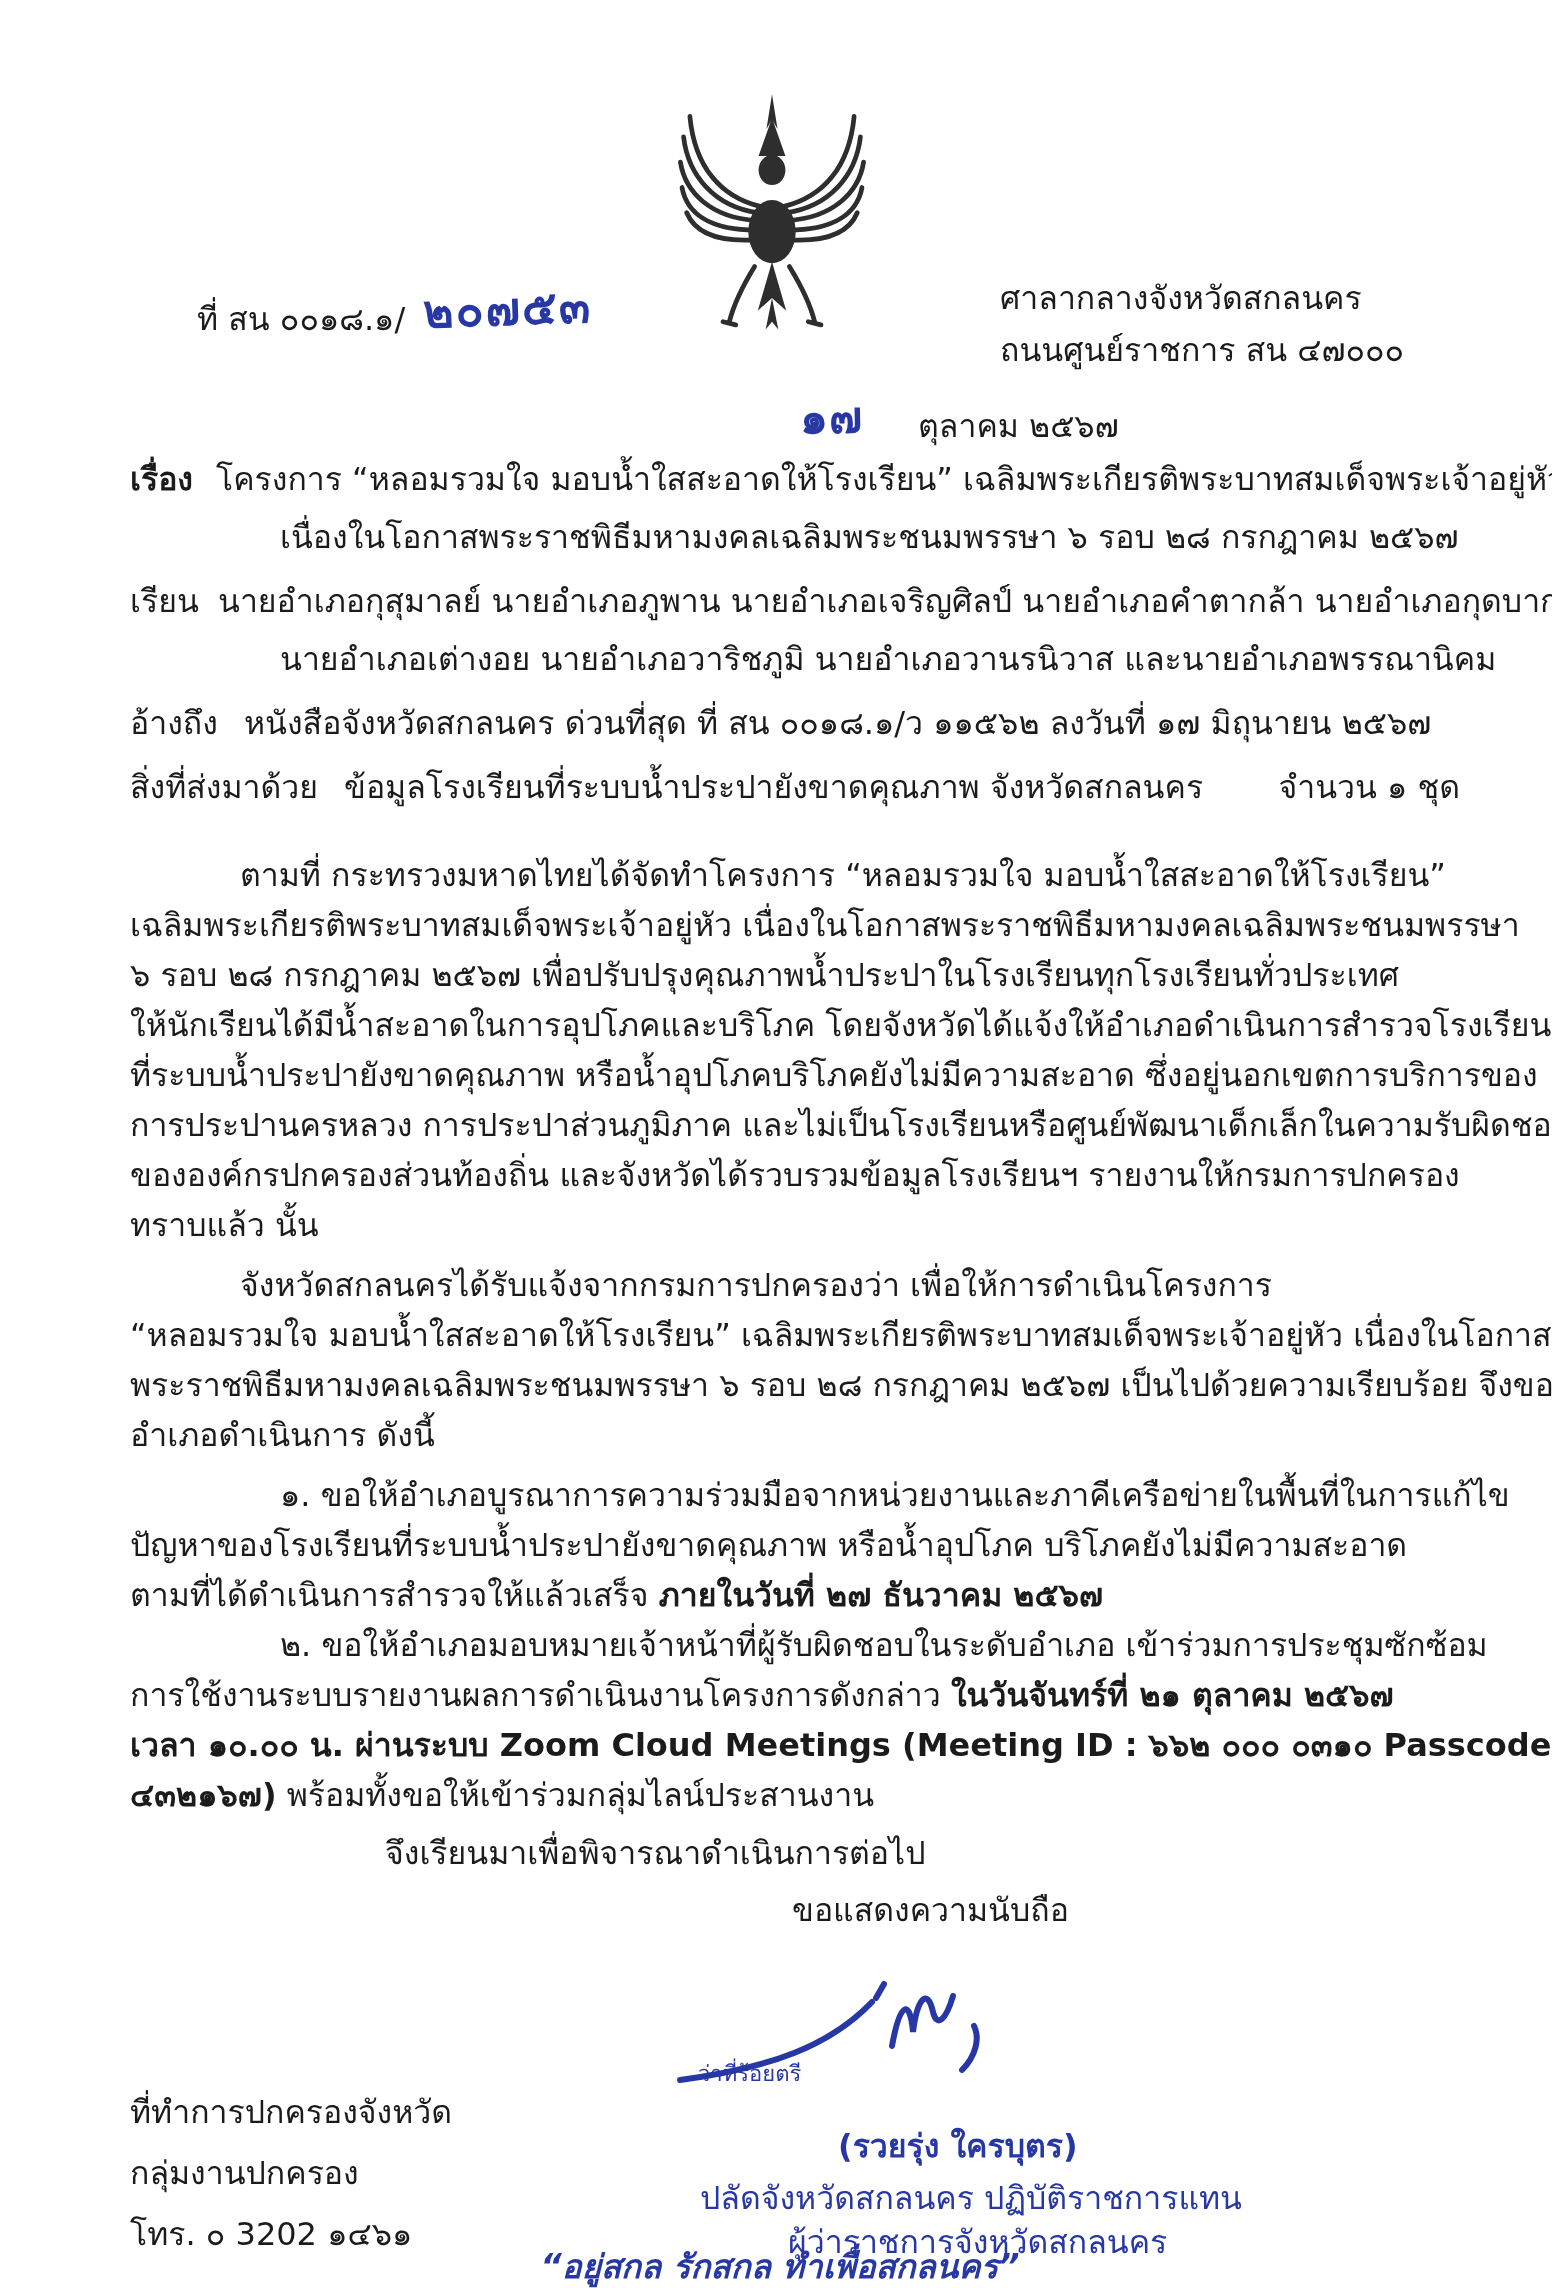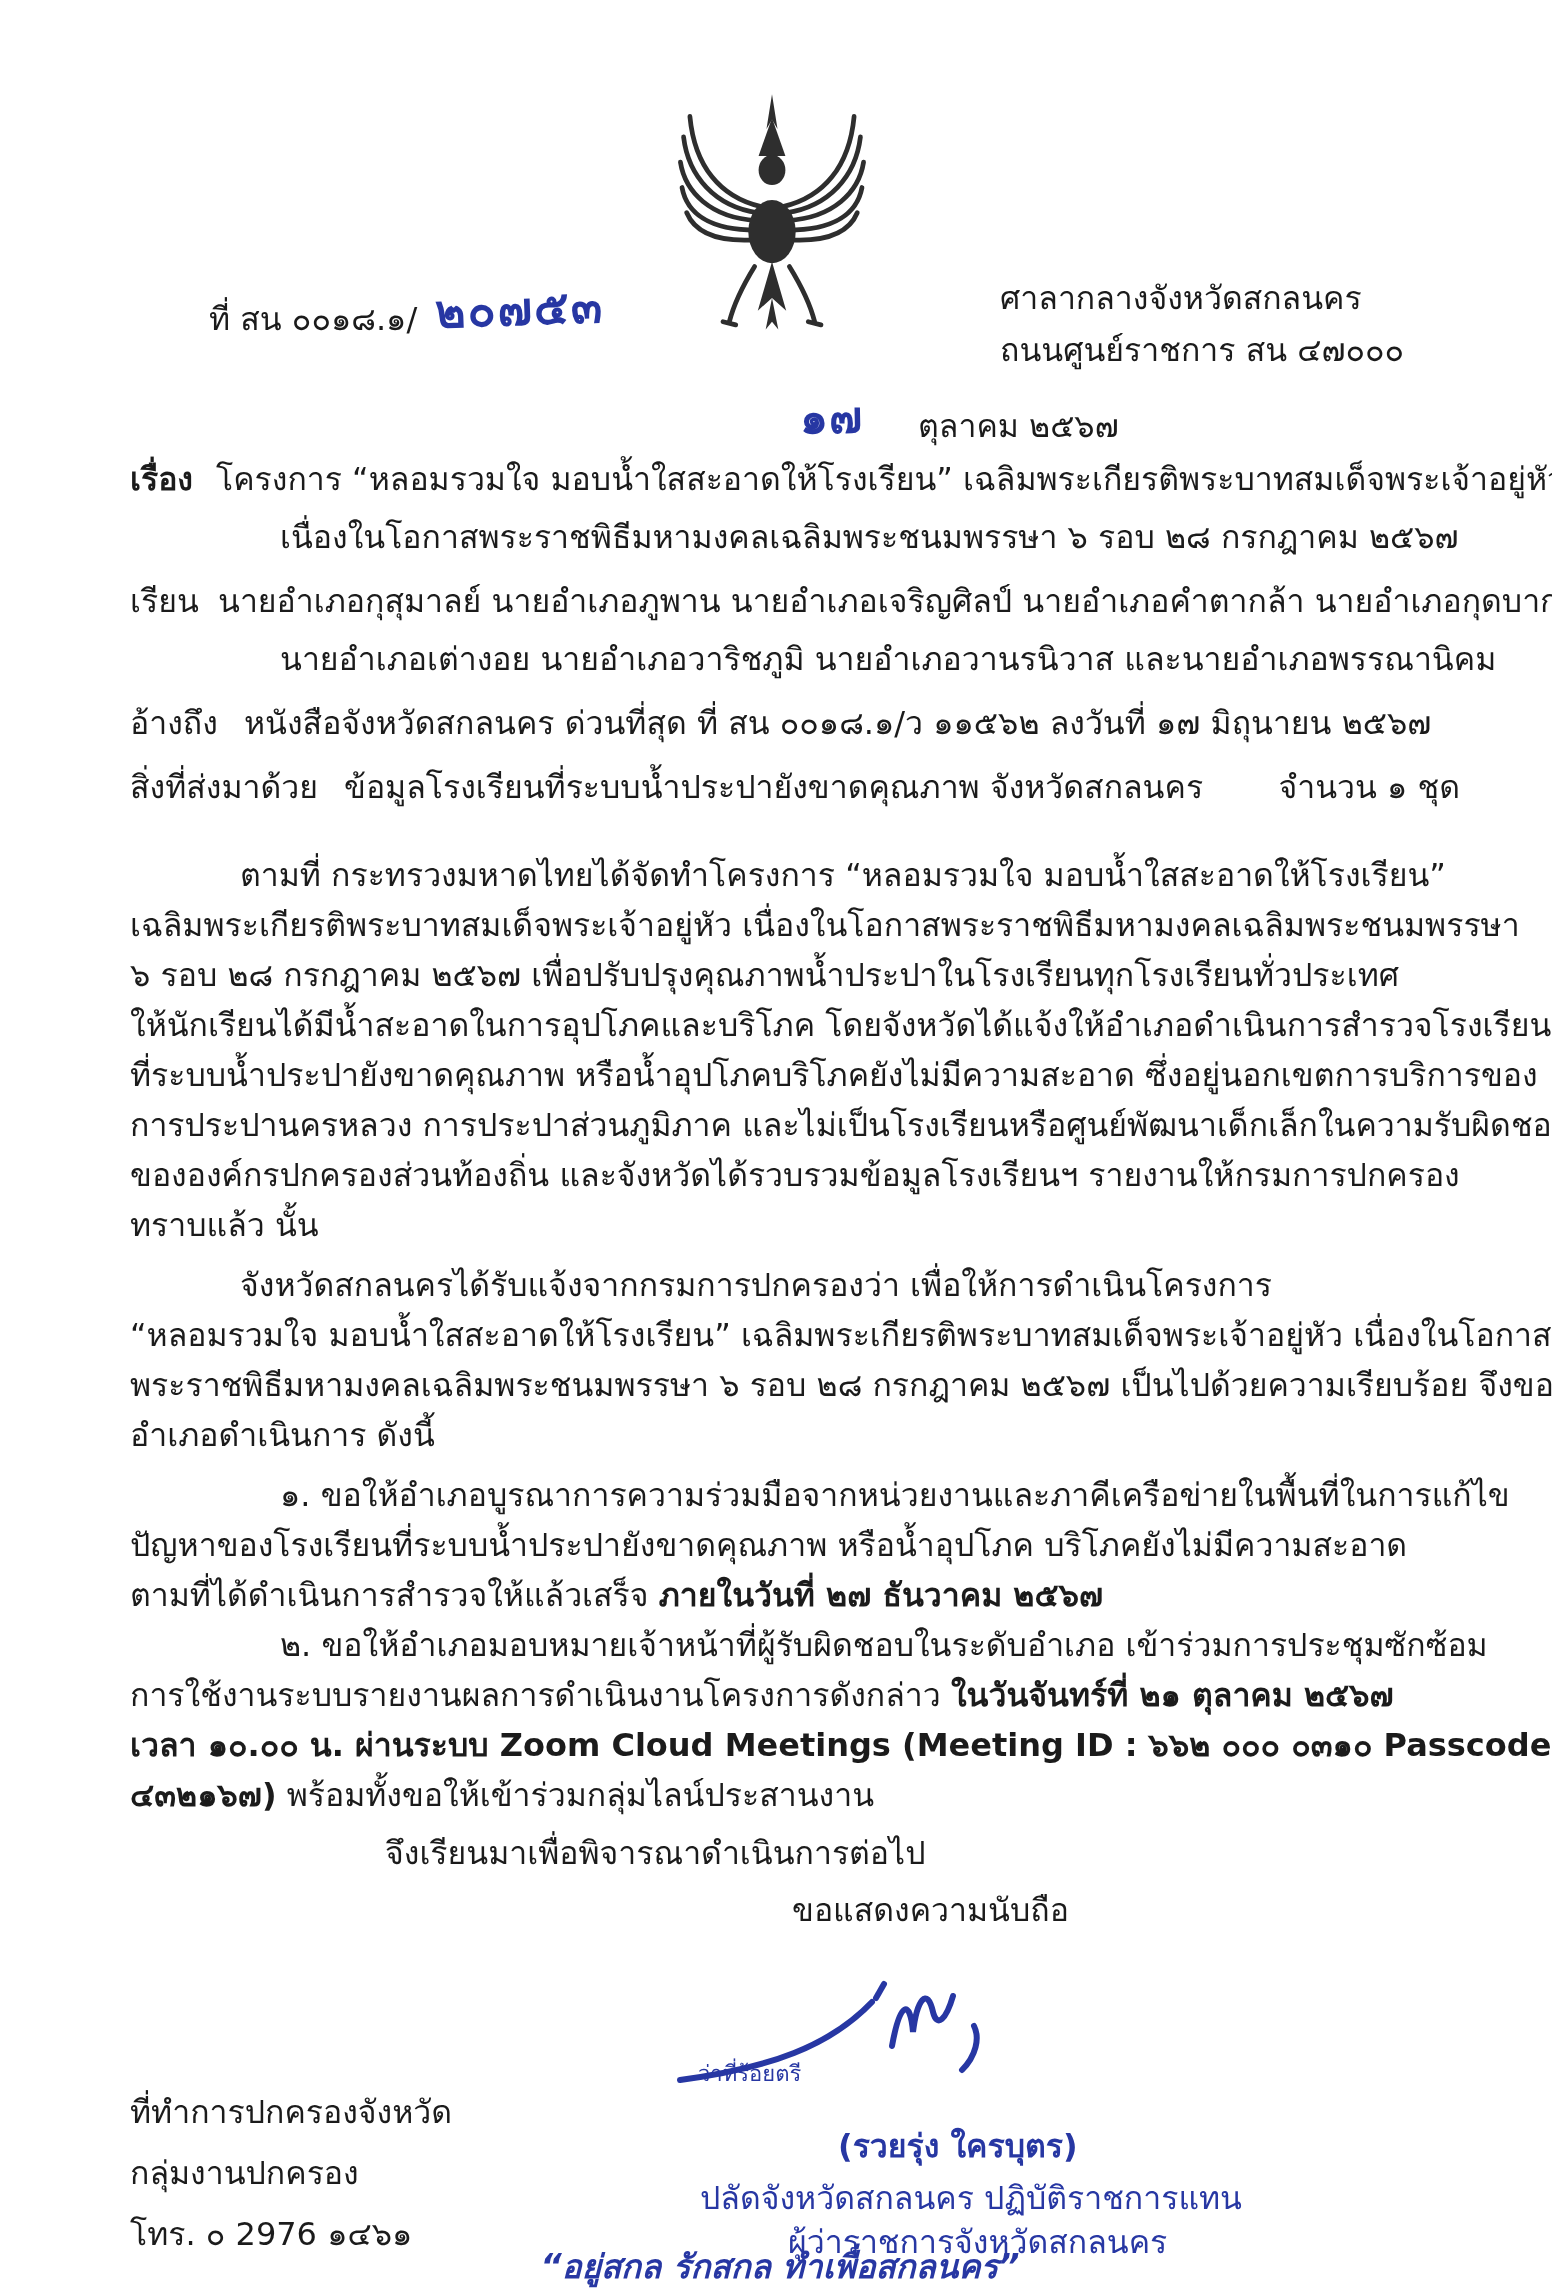--- a/index.html
+++ b/index.html
@@ -9,21 +9,21 @@
     font-family:"DejaVu Sans","Liberation Sans",sans-serif;
     color:#1b1b1b;
   }
   .abs { position:absolute; }
   .t { font-size:32px; line-height:52px; white-space:nowrap; }
   .blue { color:#2737a3; }
   .b { font-weight:bold; }
   .hand { display:inline-block; font-size:46px; font-weight:bold; transform:rotate(-2deg); letter-spacing:2px; }
   .hand-sm { display:inline-block; font-size:44px; font-weight:bold; transform:rotate(-1deg); letter-spacing:1px; }
 
-  .letter-no { left:209px; top:272px; display:flex; align-items:flex-end; gap:18px; }
+  .letter-no { left:197px; top:272px; display:flex; align-items:flex-end; gap:18px; }
   .office { left:1000px; top:272px; }
   .date-line { left:800px; top:382px; display:flex; align-items:flex-end; gap:55px; }
 
   .content { left:130px; top:450px; width:1360px; position:absolute; }
   .hline { font-size:32px; line-height:58px; white-space:nowrap; display:flex; }
   .hline .lbl { flex:0 0 auto; }
   .cont { padding-left:150px; }
   .sect { margin-top:6px; }
 
   .par { margin-top:0; }
@@ -194,18 +194,18 @@
   </div>
 
   <div class="abs rank blue">ว่าที่ร้อยตรี</div>
   <div class="abs signer-name blue">(รวยรุ่ง ใครบุตร)</div>
   <div class="abs title1 blue">ปลัดจังหวัดสกลนคร ปฏิบัติราชการแทน</div>
   <div class="abs title2 blue">ผู้ว่าราชการจังหวัดสกลนคร</div>
 
   <div class="abs footer-left">
     <div>ที่ทำการปกครองจังหวัด</div>
     <div>กลุ่มงานปกครอง</div>
-    <div>โทร. ๐ 2976 ๑๔๖๑</div>
+    <div>โทร. ๐ 3202 ๑๔๖๑</div>
   </div>
 
   <div class="abs motto blue">“อยู่สกล รักสกล ทำเพื่อสกลนคร”</div>
 
 </div>
 
 </body></html>

